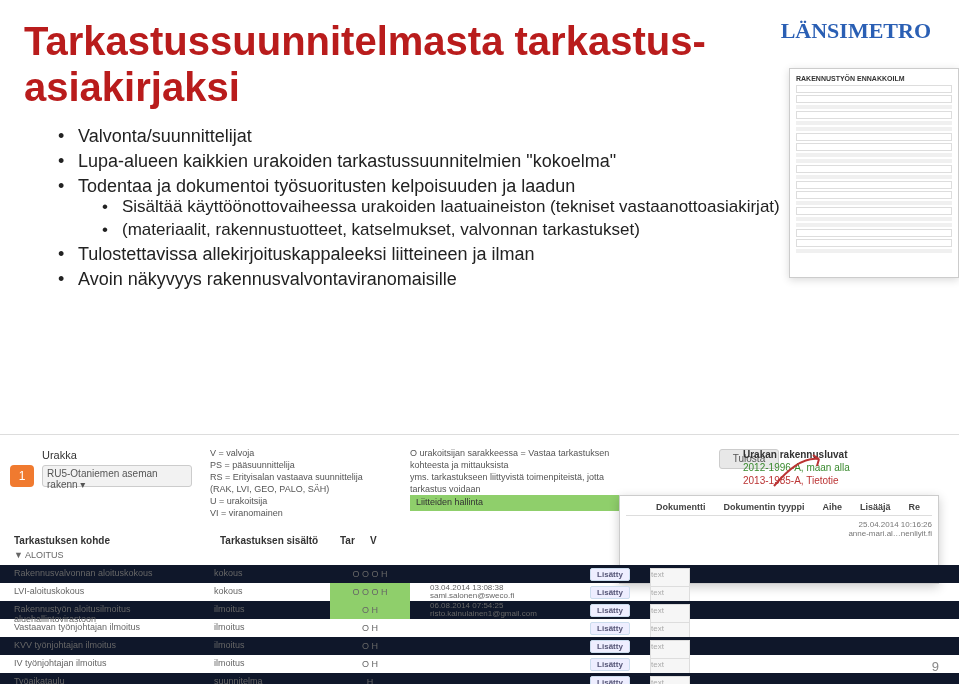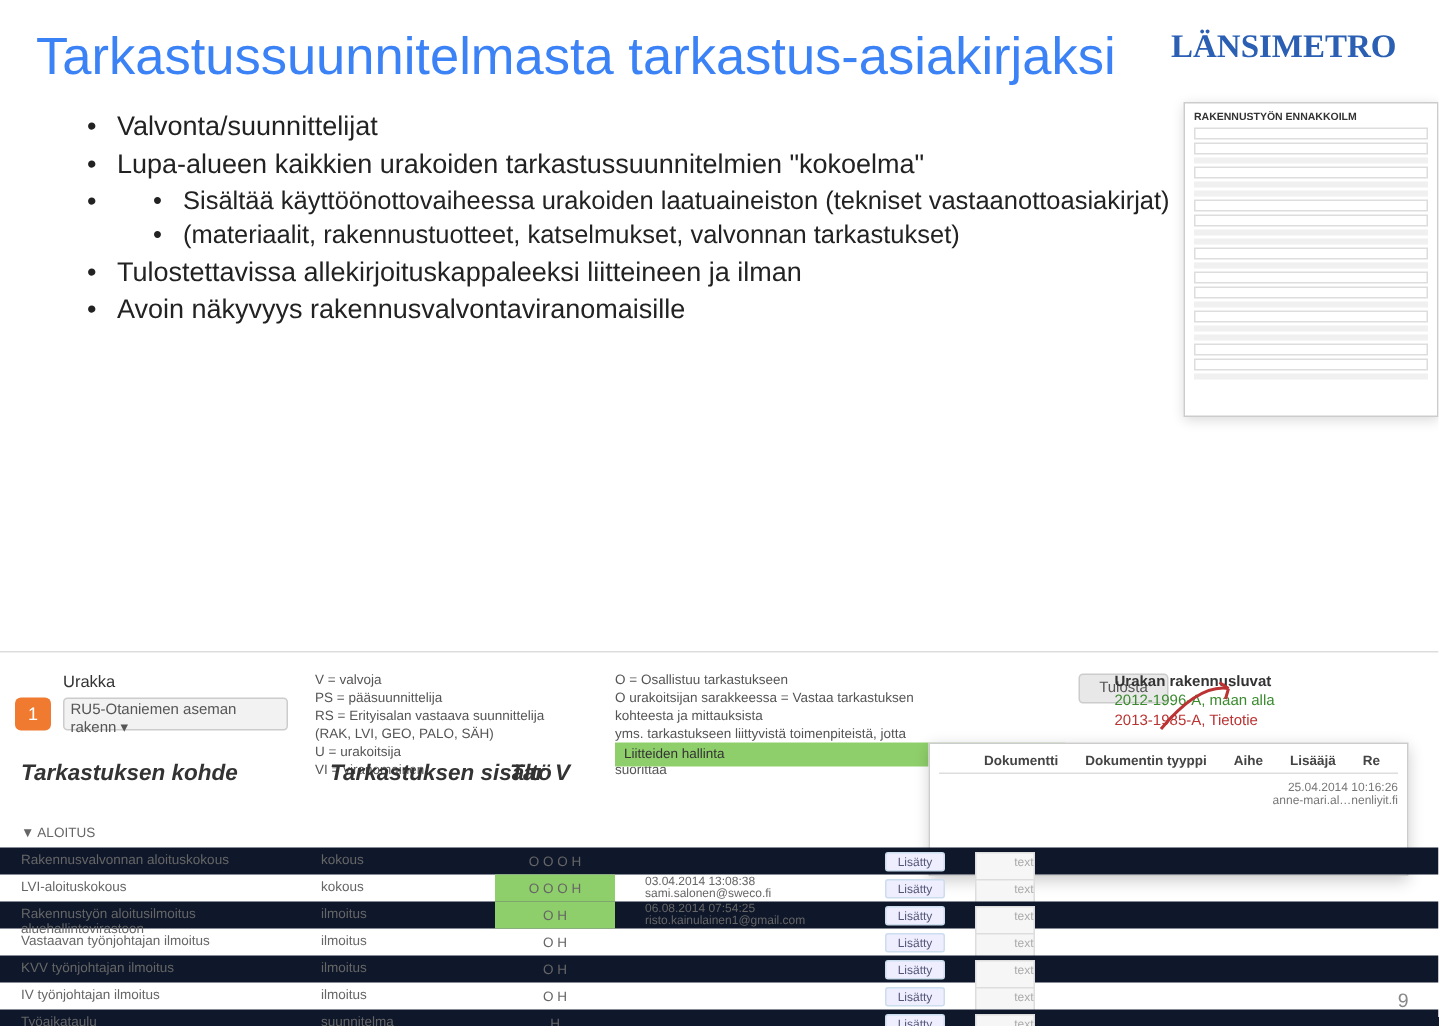--- a/index.html
+++ b/index.html
@@ -1,19 +1,19 @@
 <!DOCTYPE html>
 <html><head>
 <meta charset="utf-8">
 <style>
 * { margin:0; padding:0; box-sizing:border-box; }
 body { font-family: Arial, sans-serif; background:#fff; width:959px; height:684px; position:relative; overflow:hidden; }
 .slide { padding:18px 24px; position:relative; height:100%; }
 .logo { position:absolute; top:18px; right:28px; font-family: 'Comic Sans MS', cursive; font-weight:bold; color:#2a5fb4; font-size:22px; }
-h1 { color:#3b82f6; font-size:35px; font-weight:normal; line-height:1.15; margin-bottom:16px; max-width:720px; }
+h1 { color:#b91c1c; font-size:40px; font-weight:bold; line-height:1.15; margin-bottom:16px; max-width:720px; }
 ul.main { list-style:none; margin-left:40px; color:#222; font-size:18px; }
 ul.main > li { position:relative; padding-left:14px; margin-bottom:4px; }
 ul.main > li::before { content:"•"; position:absolute; left:-6px; color:#222; }
 ul.sub { list-style:none; margin-left:30px; font-size:17px; }
 ul.sub > li { position:relative; padding-left:14px; margin-bottom:3px; }
 ul.sub > li::before { content:"•"; position:absolute; left:-6px; color:#222; }
 .shot { position:absolute; left:0; right:0; bottom:0; height:250px; background:#fff; border-top:1px solid #ddd; }
 .shot-inner { position:relative; width:100%; height:100%; font-size:10px; color:#555; }
 .topbar { position:absolute; top:8px; left:10px; right:10px; height:64px; }
 .orange-badge { position:absolute; left:0; top:22px; width:24px; height:22px; background:#f07a2f; color:#fff; border-radius:4px; text-align:center; line-height:22px; font-size:12px; }
@@ -21,30 +21,30 @@
 .urakka-select { position:absolute; left:32px; top:22px; width:150px; height:22px; background:#f2f2f2; border:1px solid #ccc; border-radius:3px; font-size:10px; padding:2px 4px; color:#555; }
 .legend-col { position:absolute; top:4px; font-size:9px; line-height:12px; color:#555; }
 .legend-col.v { left:200px; width:180px; }
 .legend-col.o { left:400px; width:230px; }
 .tulosta { position:absolute; right:170px; top:6px; width:60px; height:20px; background:#e8e8e8; border:1px solid #ccc; border-radius:3px; font-size:10px; text-align:center; line-height:18px; }
 .luvat { position:absolute; right:56px; top:6px; width:150px; font-size:10px; }
 .luvat .t { font-weight:bold; color:#333; }
 .luvat .g { color:#3a8a2e; margin-top:2px; }
 .luvat .r { color:#b33; margin-top:2px; }
 .greenbar { position:absolute; left:400px; top:52px; width:300px; height:16px; background:#8fcf6b; font-size:9px; padding:2px 6px; color:#333; }
-.tablehead { position:absolute; top:72px; left:10px; right:10px; height:18px; font-size:15px; color:#333; font-weight:bold;font-style:italic; }
+.tablehead { position:absolute; top:100px; left:10px; right:10px; height:18px; font-size:10px; color:#333; font-weight:bold; }
 .tablehead span { position:absolute; }
 .rows { position:absolute; top:112px; left:0; right:0; }
 .row { height:18px; position:relative; font-size:9px; color:#666; }
 .row.alt { background:#0f172a; }
 .row span { position:absolute; top:3px; }
 .row .ohcell { position:absolute; top:0; height:18px; display:flex; align-items:center; justify-content:center; font-size:9px; }
 .oh-green { background:#8fcf6b; }
-.status { position:absolute; left:590px; width:40px; background:#eef; border:1px solid #cde; border-radius:2px; text-align:center; color:#557; font-size:8px; top:2px; height:13px; line-height:11px; }
-.txtbox { position:absolute; left:650px; width:40px; height:28px; background:#f6f6f6; border:1px solid #ddd; top:2px; font-size:8px; color:#aaa; text-align:right; line-height:11px; }
+.status { position:absolute; left:590px; width:40px; background:#eef; border:1px solid #cde; border-radius:2px; text-align:center; color:#557; font-size:8px; top:2px; height:13px; line-height:11px;font-weight:bold; }
+.txtbox { position:absolute; left:650px; width:40px; height:28px; background:#f6f6f6; border:1px solid #ddd; top:2px; font-size:8px; color:#aaa; text-align:left; line-height:11px; }
 .overlay-window { position:absolute; right:20px; top:60px; width:320px; height:89px; background:#fff; border:1px solid #ccc; box-shadow:0 3px 10px rgba(0,0,0,0.2); font-size:9px; padding:6px; }
 .overlay-window .whead { display:flex; font-weight:bold; color:#444; gap:18px; border-bottom:1px solid #ddd; padding-bottom:3px; margin-bottom:4px; font-size:9px; }
 .overlay-window .wrow { display:flex; gap:10px; color:#555; font-size:8.5px; align-items:center; }
 .overlay-window .wrow .cb { width:10px; height:10px; border:1px solid #aaa; }
 .arrow { position:absolute; right:120px; top:8px; width:60px; height:40px; }
 .arrow svg { width:100%; height:100%; }
 .doc-image { position:absolute; right:0; top:68px; width:170px; height:210px; background:#fff; border:1px solid #ccc; box-shadow:0 2px 8px rgba(0,0,0,0.15); transform:rotate(0deg); font-size:5px; color:#888; padding:6px; z-index:3; }
 .doc-image .dtitle { font-weight:bold; font-size:7px; color:#333; margin-bottom:3px; }
 .doc-image .dline { height:4px; background:#f0f0f0; margin:2px 0; }
 .doc-image .dbox { height:8px; border:1px solid #ddd; margin:2px 0; }
@@ -56,21 +56,21 @@
 <div class="slide">
   <div class="logo">
     <span>LÄNSIMETRO</span>
   </div>
 
   <h1>Tarkastussuunnitelmasta tarkastus-asiakirjaksi</h1>
 
   <ul class="main">
     <li>Valvonta/suunnittelijat</li>
     <li>Lupa-alueen kaikkien urakoiden tarkastussuunnitelmien "kokoelma"</li>
-    <li>
+    <li><span>Todentaa ja dokumentoi työsuoritusten kelpoisuuden ja laadun</span>
       <ul class="sub">
         <li>Sisältää käyttöönottovaiheessa urakoiden laatuaineiston (tekniset vastaanottoasiakirjat)</li>
         <li>(materiaalit, rakennustuotteet, katselmukset, valvonnan tarkastukset)</li>
       </ul>
     </li>
     <li>Tulostettavissa allekirjoituskappaleeksi liitteineen ja ilman</li>
     <li>Avoin näkyvyys rakennusvalvontaviranomaisille</li>
   </ul>
 
   <div class="doc-image">
@@ -107,21 +107,20 @@
 
         <div class="legend-col v">
           <div>V = valvoja</div>
           <div>PS = pääsuunnittelija</div>
           <div>RS = Erityisalan vastaava suunnittelija</div>
           <div>(RAK, LVI, GEO, PALO, SÄH)</div>
           <div>U = urakoitsija</div>
           <div>VI = viranomainen</div>
         </div>
         <div class="legend-col o">
-          <div>O = Osallistuu tarkastukseen</div>
           <div>O urakoitsijan sarakkeessa = Vastaa tarkastuksen kohteesta ja mittauksista</div>
           <div>yms. tarkastukseen liittyvistä toimenpiteistä, jotta tarkastus voidaan</div>
           <div>suorittaa</div>
         </div>
 
         <div class="tulosta">Tulosta</div>
 
         <div class="luvat">
           <div class="t">Urakan rakennusluvat</div>
           <div class="g">2012-1996-A, maan alla</div>

